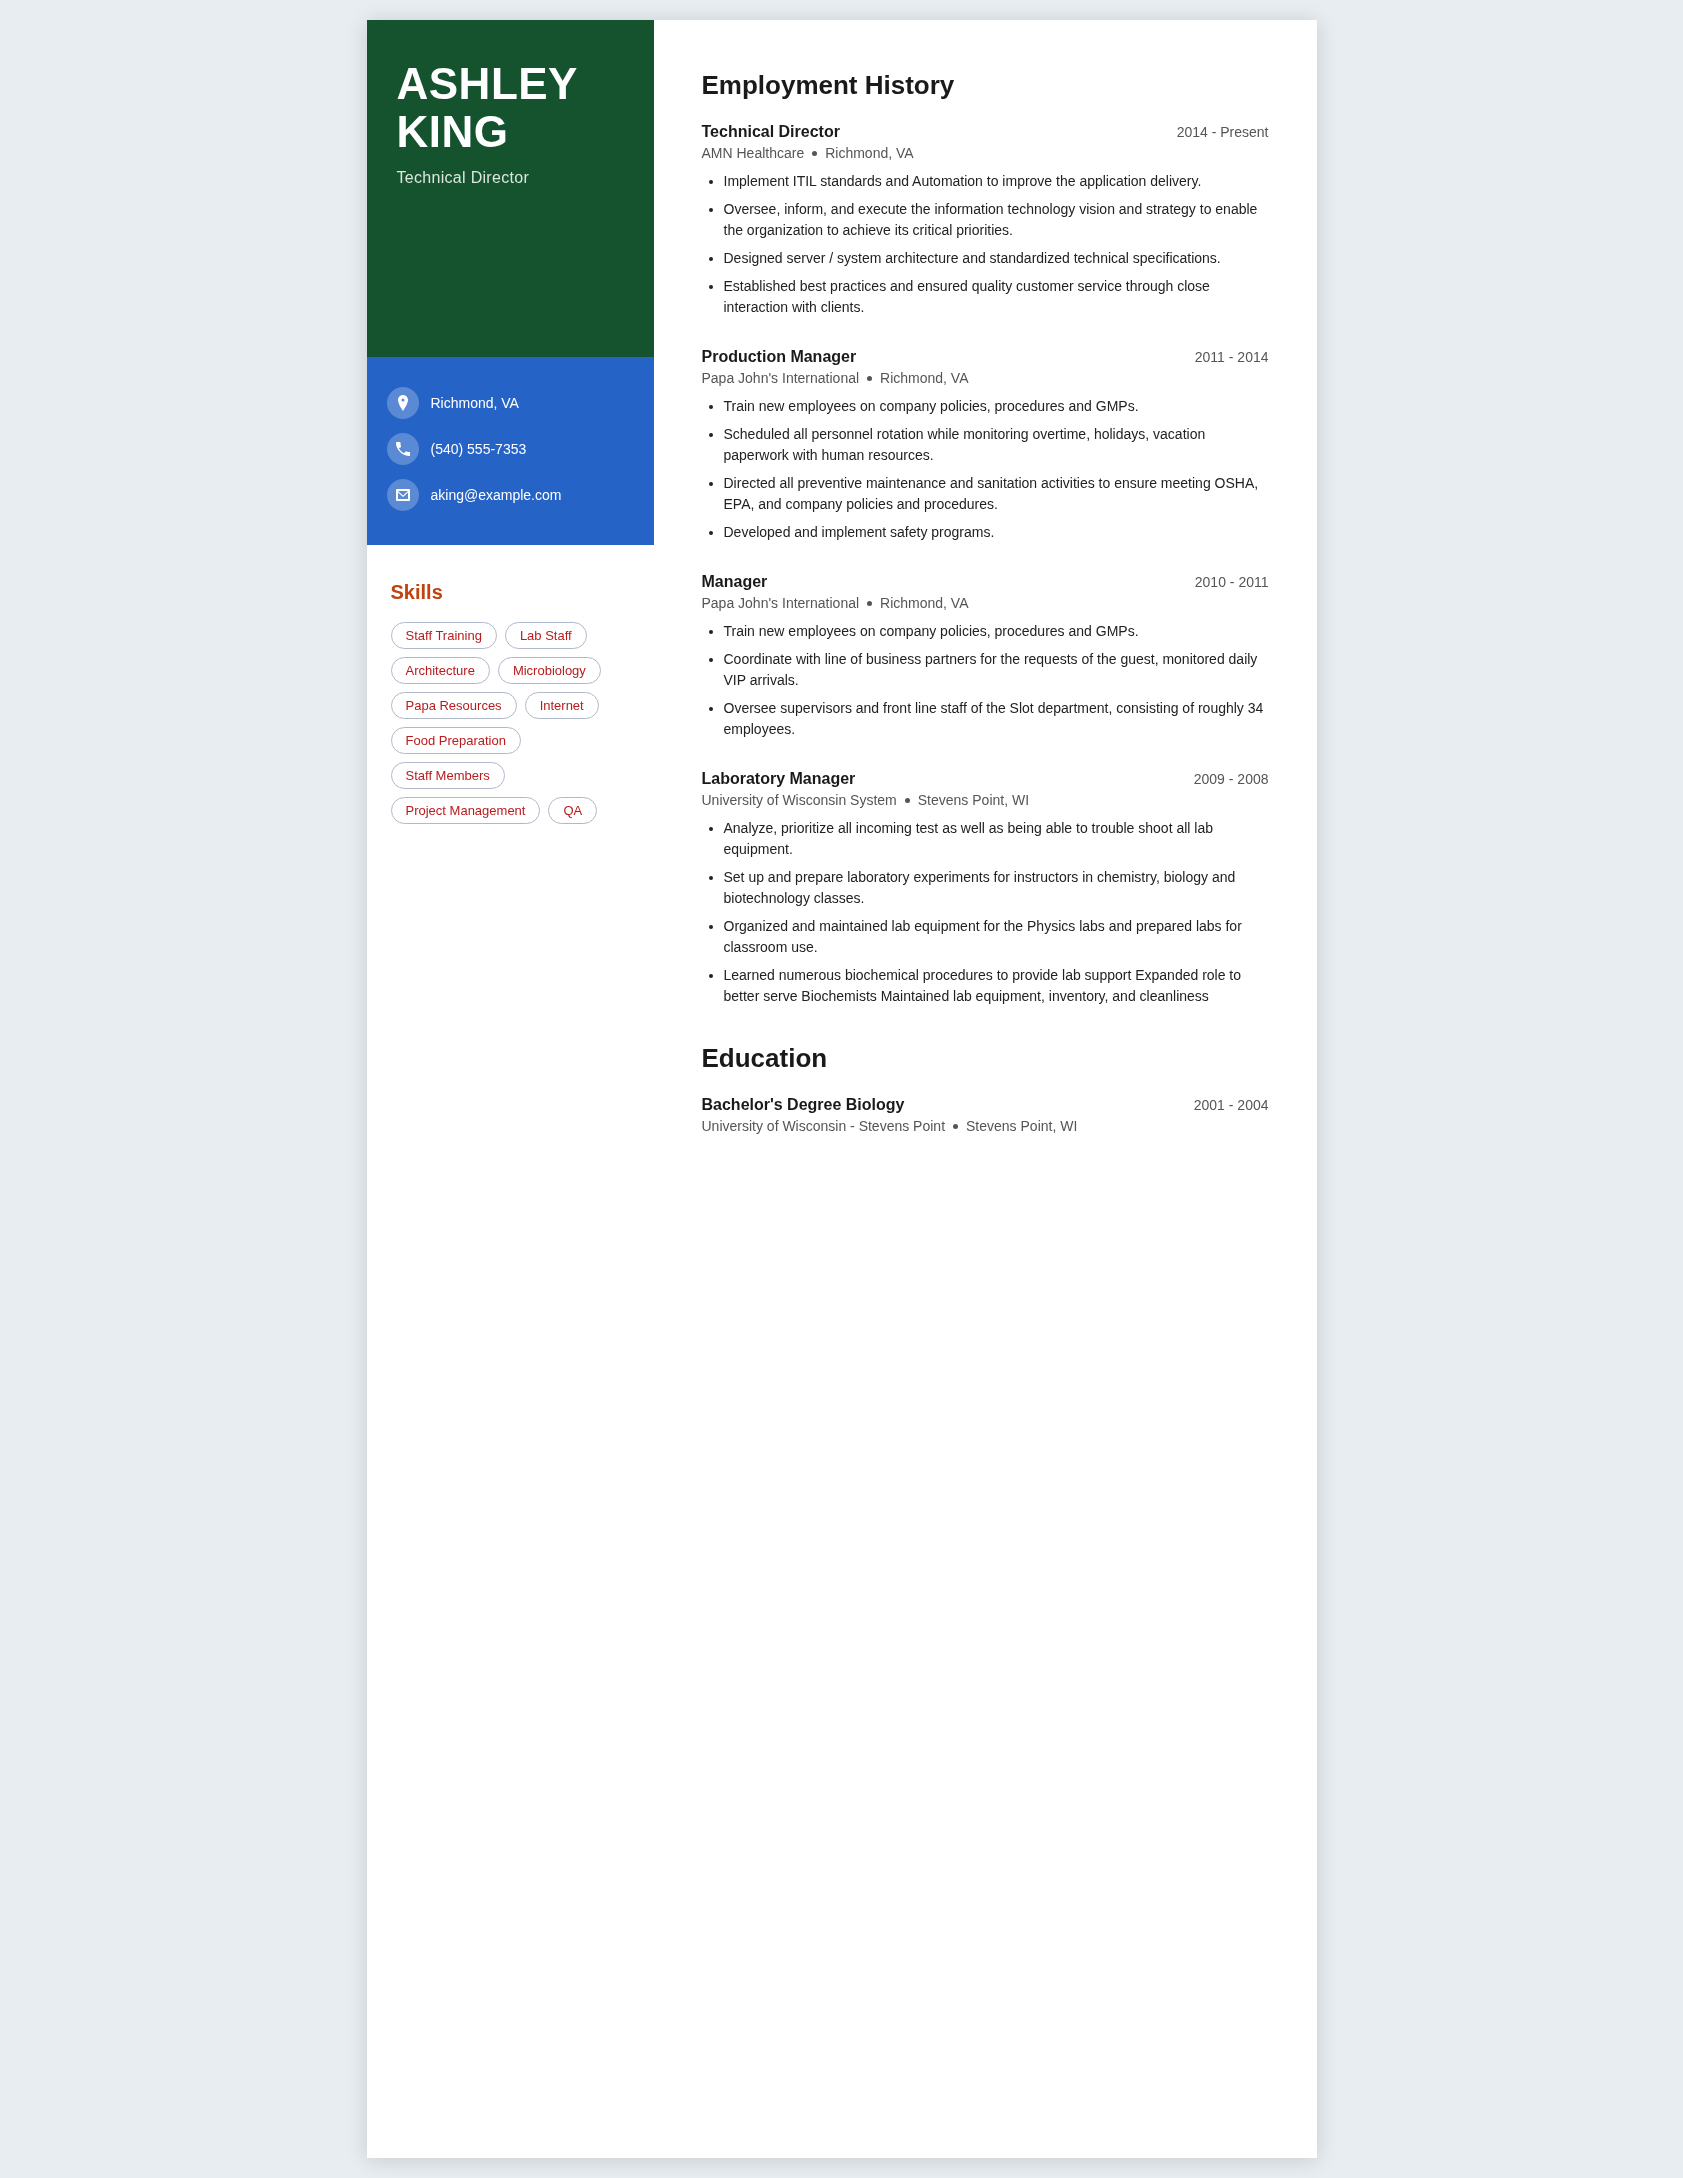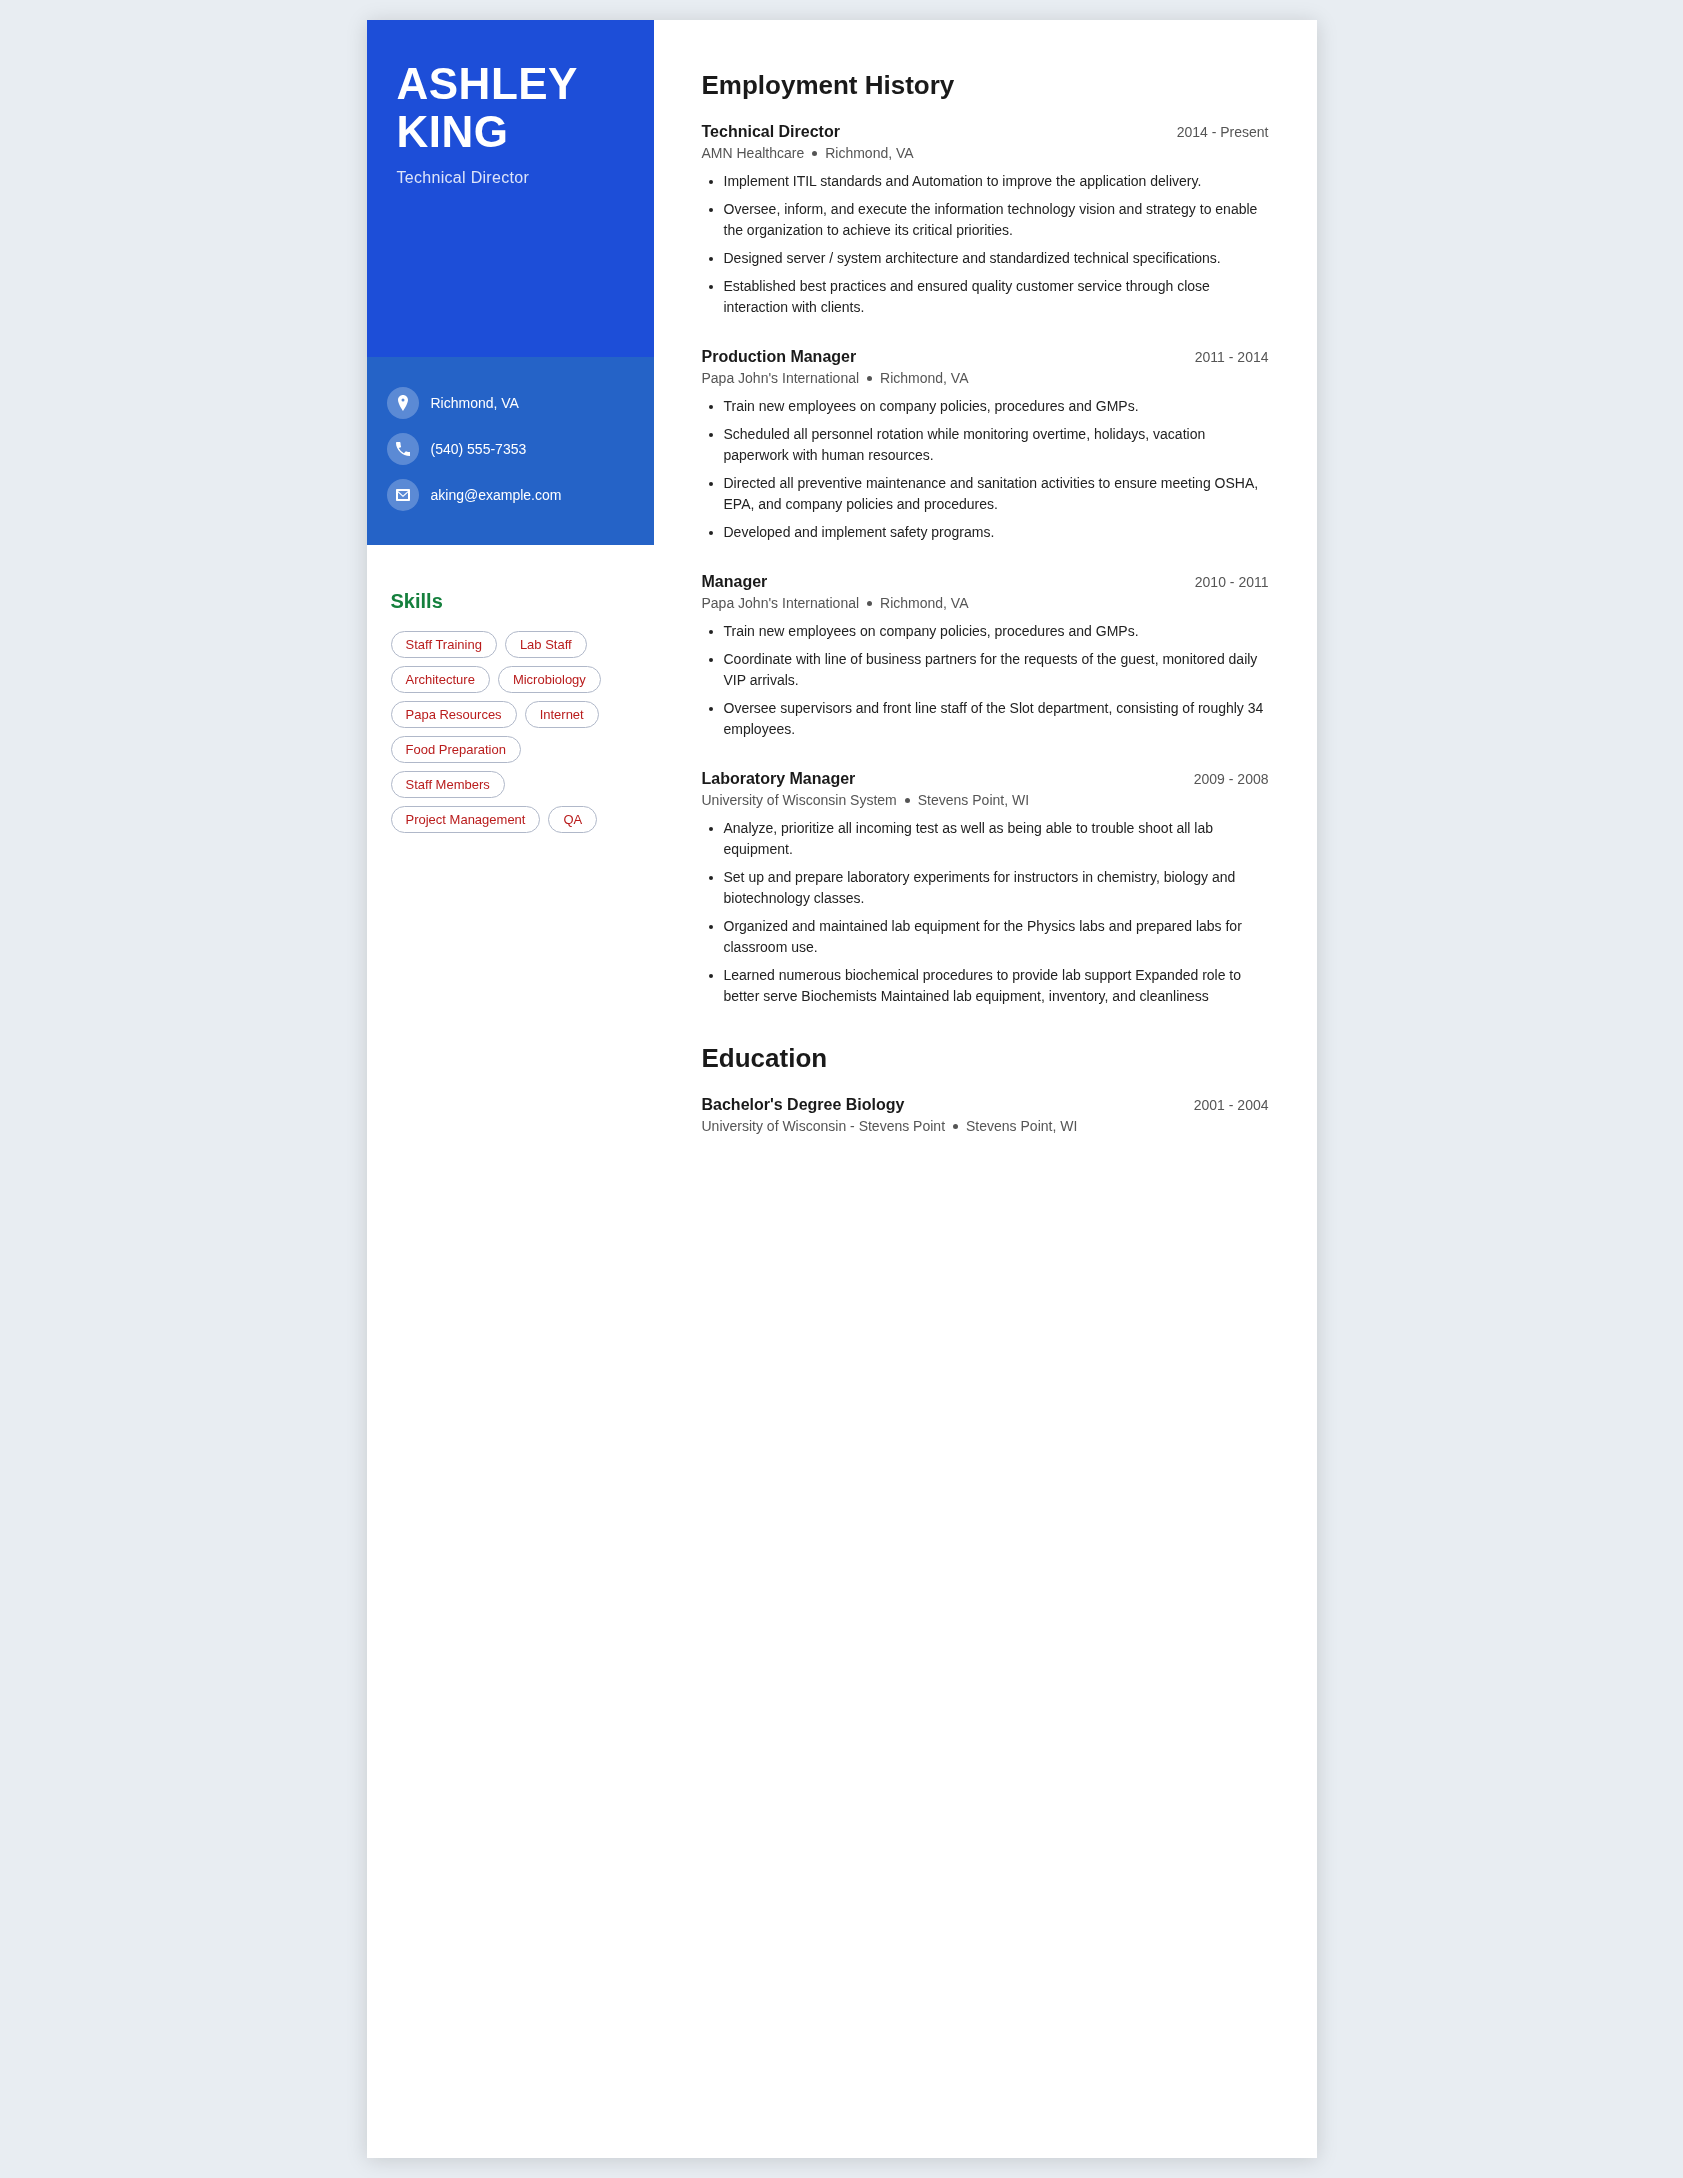--- a/index.html
+++ b/index.html
@@ -22,21 +22,21 @@
     
     .sidebar {
       width: 287px;
       min-height: 100%;
       background: #fff;
       flex-shrink: 0;
       display: flex;
       flex-direction: column;
     }
     .sidebar-header {
-      background: #1d4ed8;
+      background: #14532d;
       padding: 40px 30px 40px 30px;
       min-height: 337px;
     }
     .sidebar-name {
       font-size: 44px;
       font-weight: 900;
       color: #fff;
       line-height: 1.1;
       letter-spacing: 0.5px;
       margin-bottom: 12px;
@@ -74,23 +74,22 @@
       color: #fff;
     }
     .sidebar-body {
       padding: 36px 24px 24px 24px;
       background: #fff;
       flex: 1;
     }
     .skills-title {
       font-size: 20px;
       font-weight: 700;
-      color: #15803d;
+      color: #c2410c;
       margin-bottom: 18px;
-      margin-top: 9px;
     }
     .skills-list {
       display: flex;
       flex-wrap: wrap;
       gap: 8px;
     }
     .skill-tag {
       border: 1.5px solid #b0b8c9;
       border-radius: 20px;
       padding: 5px 14px;

